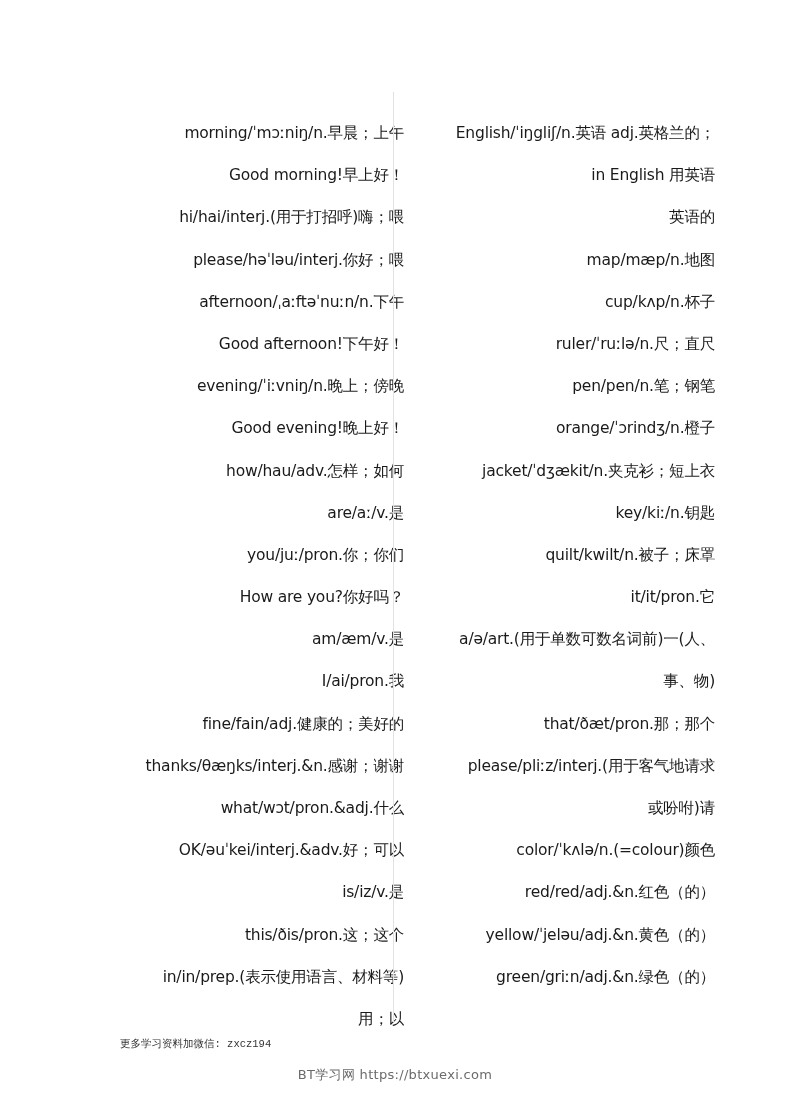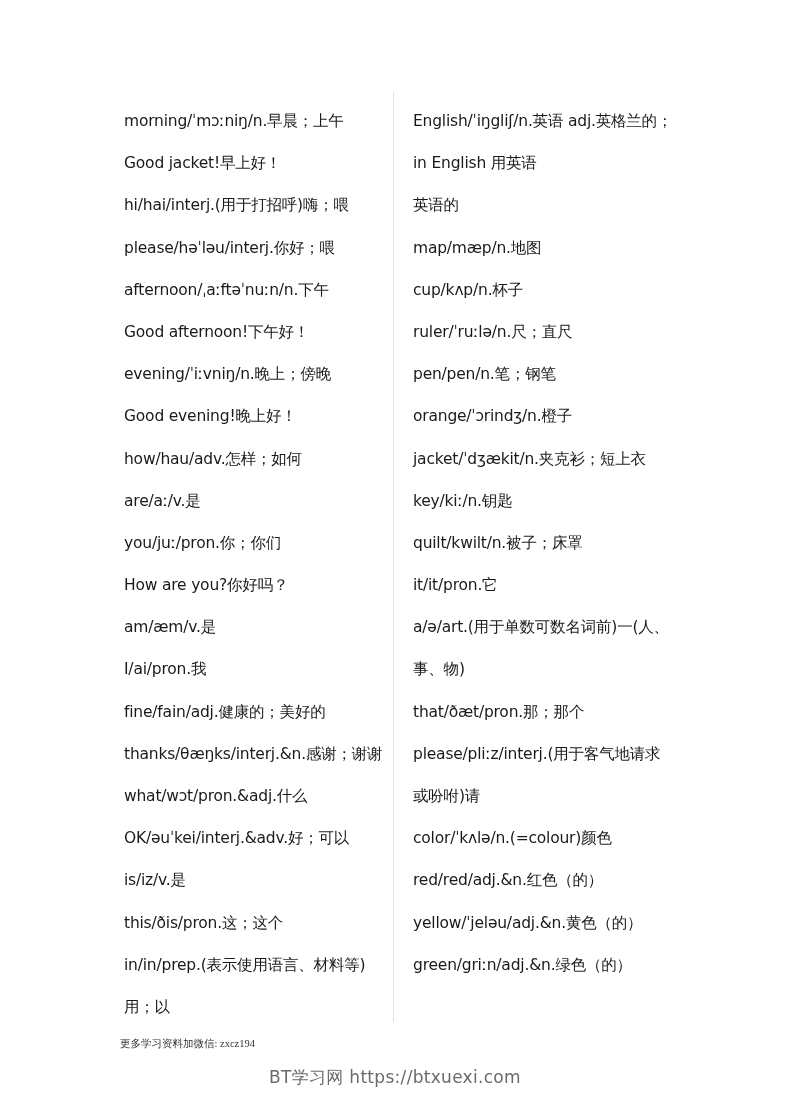--- a/index.html
+++ b/index.html
@@ -17,23 +17,24 @@
     }
     .page {
       position: absolute;
       left: 0; top: 0;
       width: 790px;
       height: 1118px;
     }
     .column {
       position: absolute;
       top: 96px;
-      margin: 4px;
+      margin: 16px;
       padding: 0;
       list-style: none;
+      text-align: right;
     }
     .col-left { left: 120px; width: 268px; }
     .col-right { left: 409px; width: 290px; }
     .line {
       height: 42.2px;
       line-height: 42.2px;
       font-size: 15.5px;
       white-space: nowrap;
       letter-spacing: -0.2px;
     }
@@ -44,41 +45,41 @@
       width: 1px;
       height: 930px;
       background: #e2e2e2;
     }
     .footer-note {
       position: absolute;
       left: 120px;
       top: 1037px;
       font-size: 10.5px;
       color: #333333;
-      font-family: Liberation Serif, serif;
+      font-family: Liberation Mono, monospace;
     }
     .watermark {
       position: absolute;
       left: 0;
       width: 790px;
       top: 1066px;
       text-align: center;
-      font-size: 17px;
+      font-size: 13px;
       color: #6b6b6b;
       letter-spacing: 0.3px;
     }
   </style>
 </head>
 <body>
 
 <div class="page">
 
   <ul class="column col-left">
     <li class="line">morning/ˈmɔːniŋ/n.早晨；上午</li>
-    <li class="line">Good jacket!早上好！</li>
+    <li class="line">Good morning!早上好！</li>
     <li class="line">hi/hai/interj.(用于打招呼)嗨；喂</li>
     <li class="line">please/həˈləu/interj.你好；喂</li>
     <li class="line">afternoon/ˌaːftəˈnuːn/n.下午</li>
     <li class="line">Good afternoon!下午好！</li>
     <li class="line">evening/ˈiːvniŋ/n.晚上；傍晚</li>
     <li class="line">Good evening!晚上好！</li>
     <li class="line">how/hau/adv.怎样；如何</li>
     <li class="line">are/aː/v.是</li>
     <li class="line">you/juː/pron.你；你们</li>
     <li class="line">How are you?你好吗？</li>

